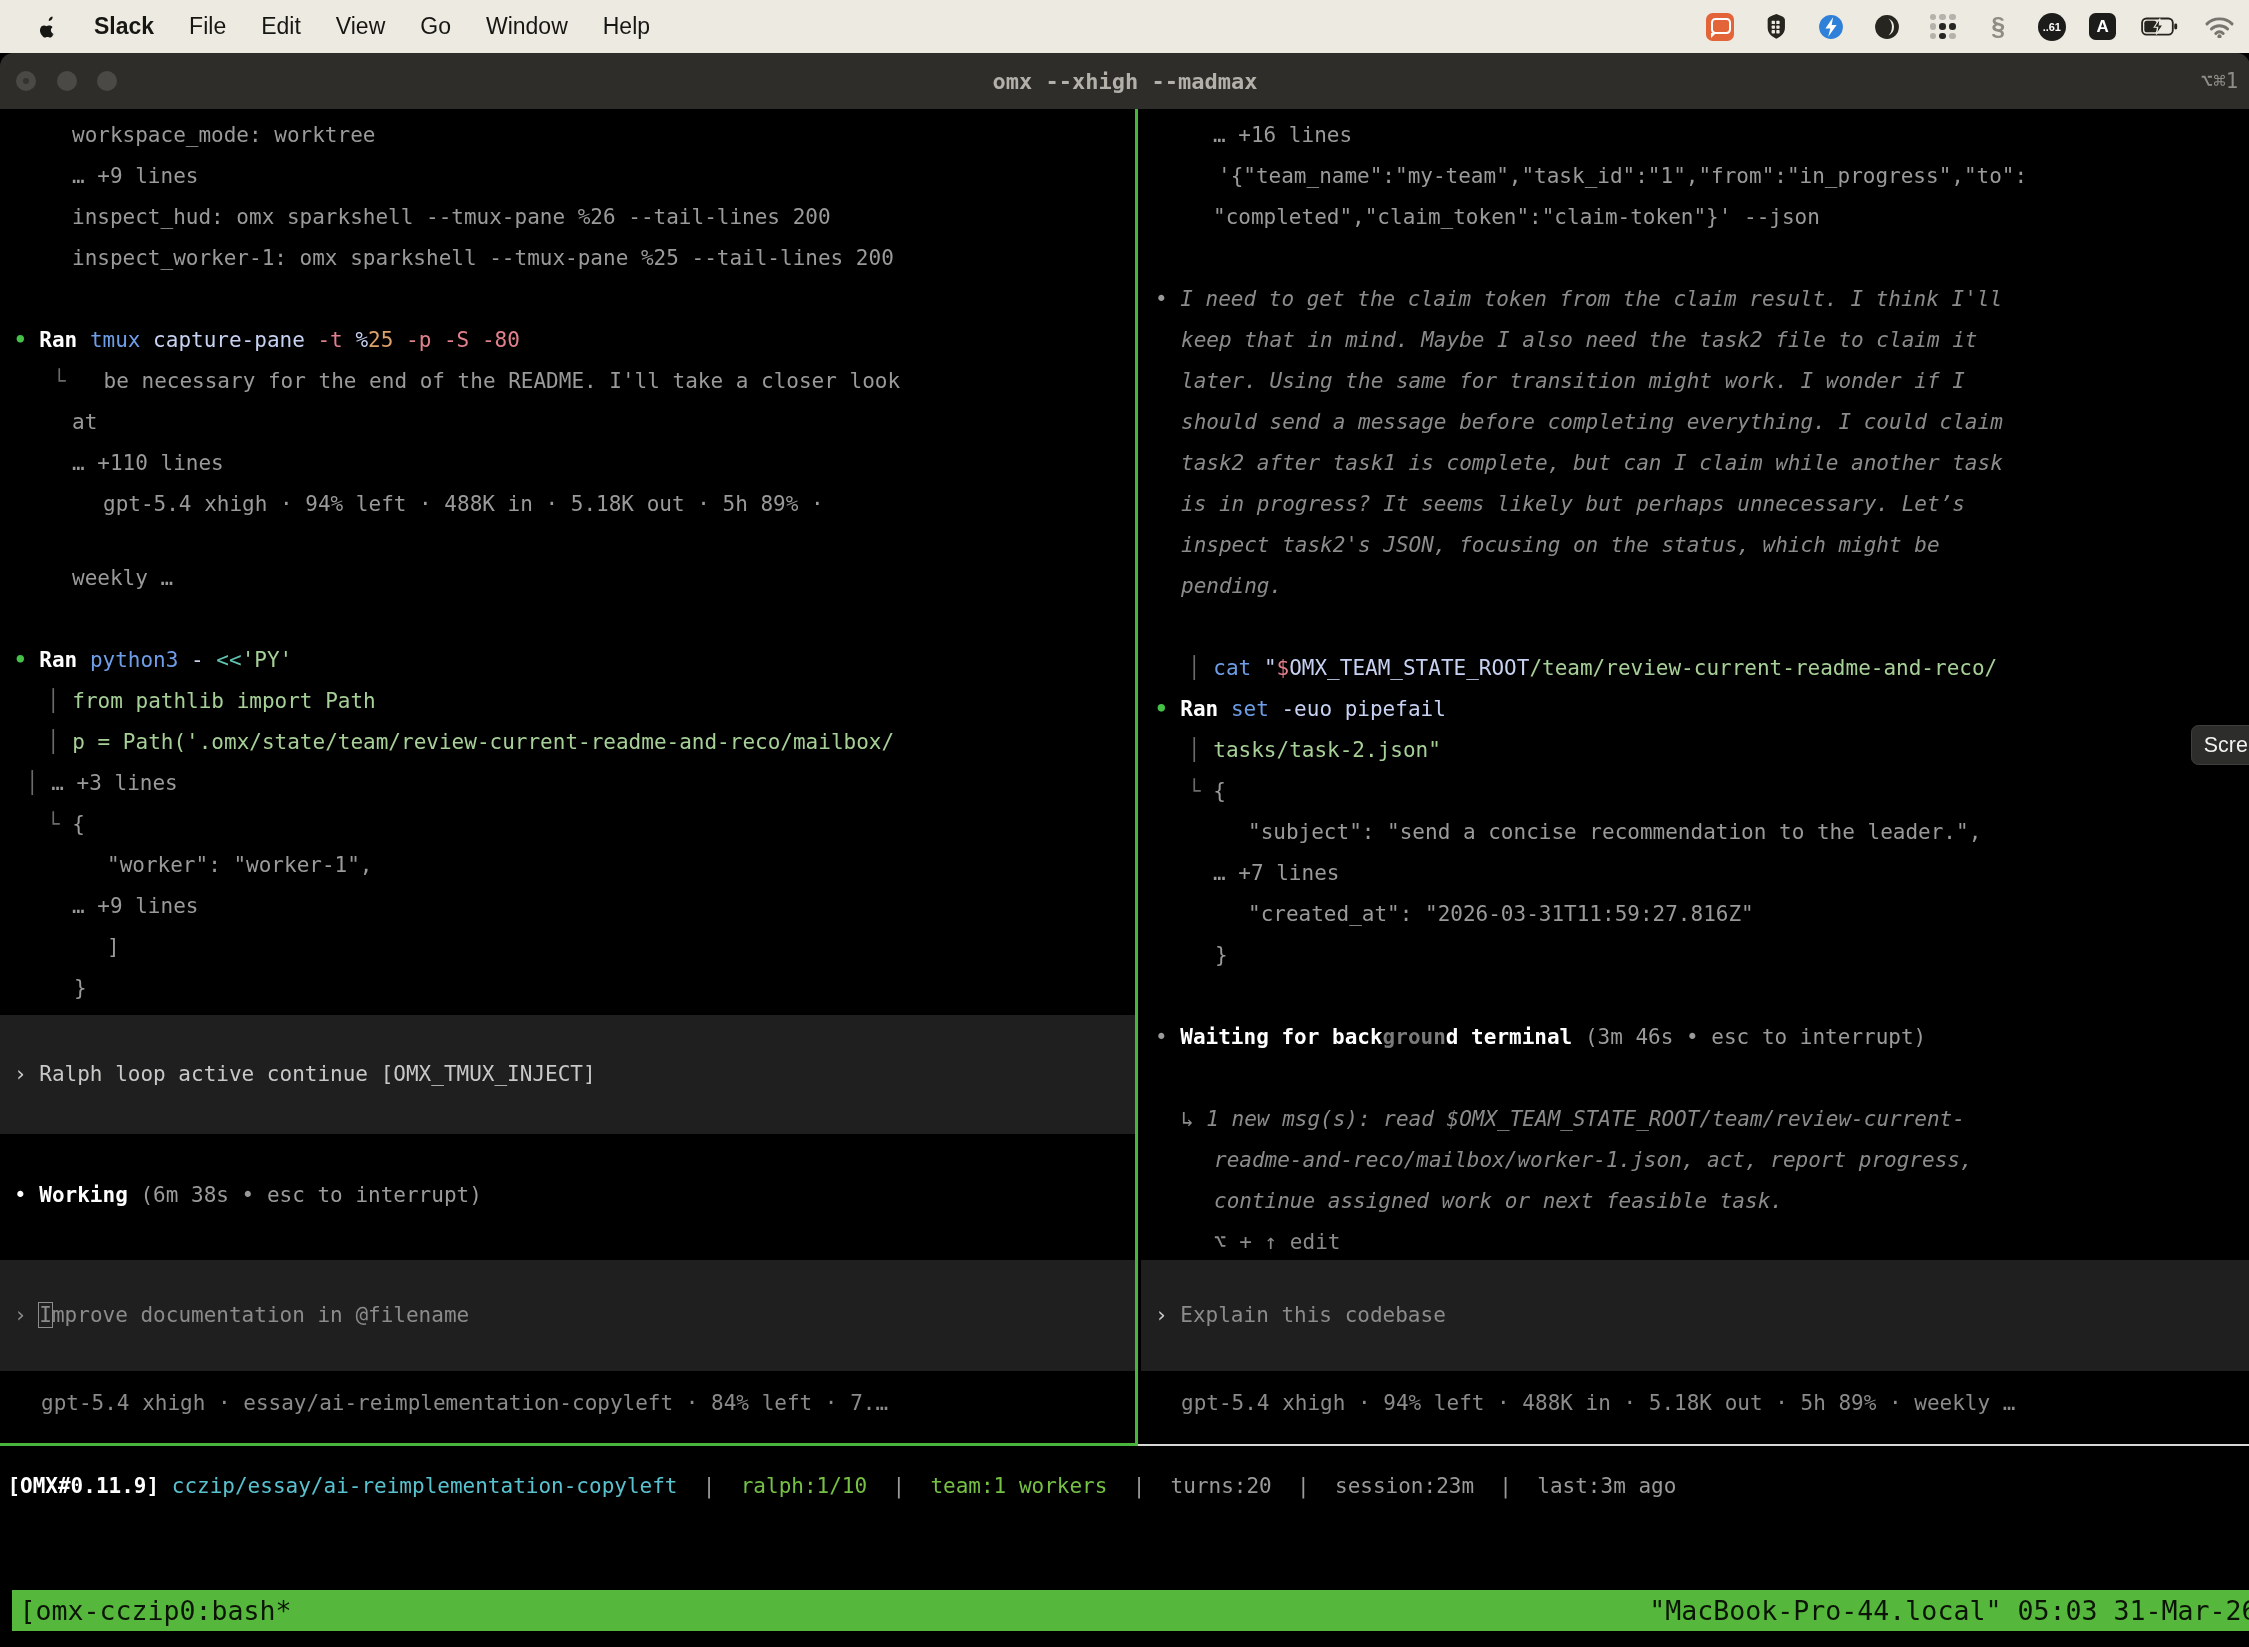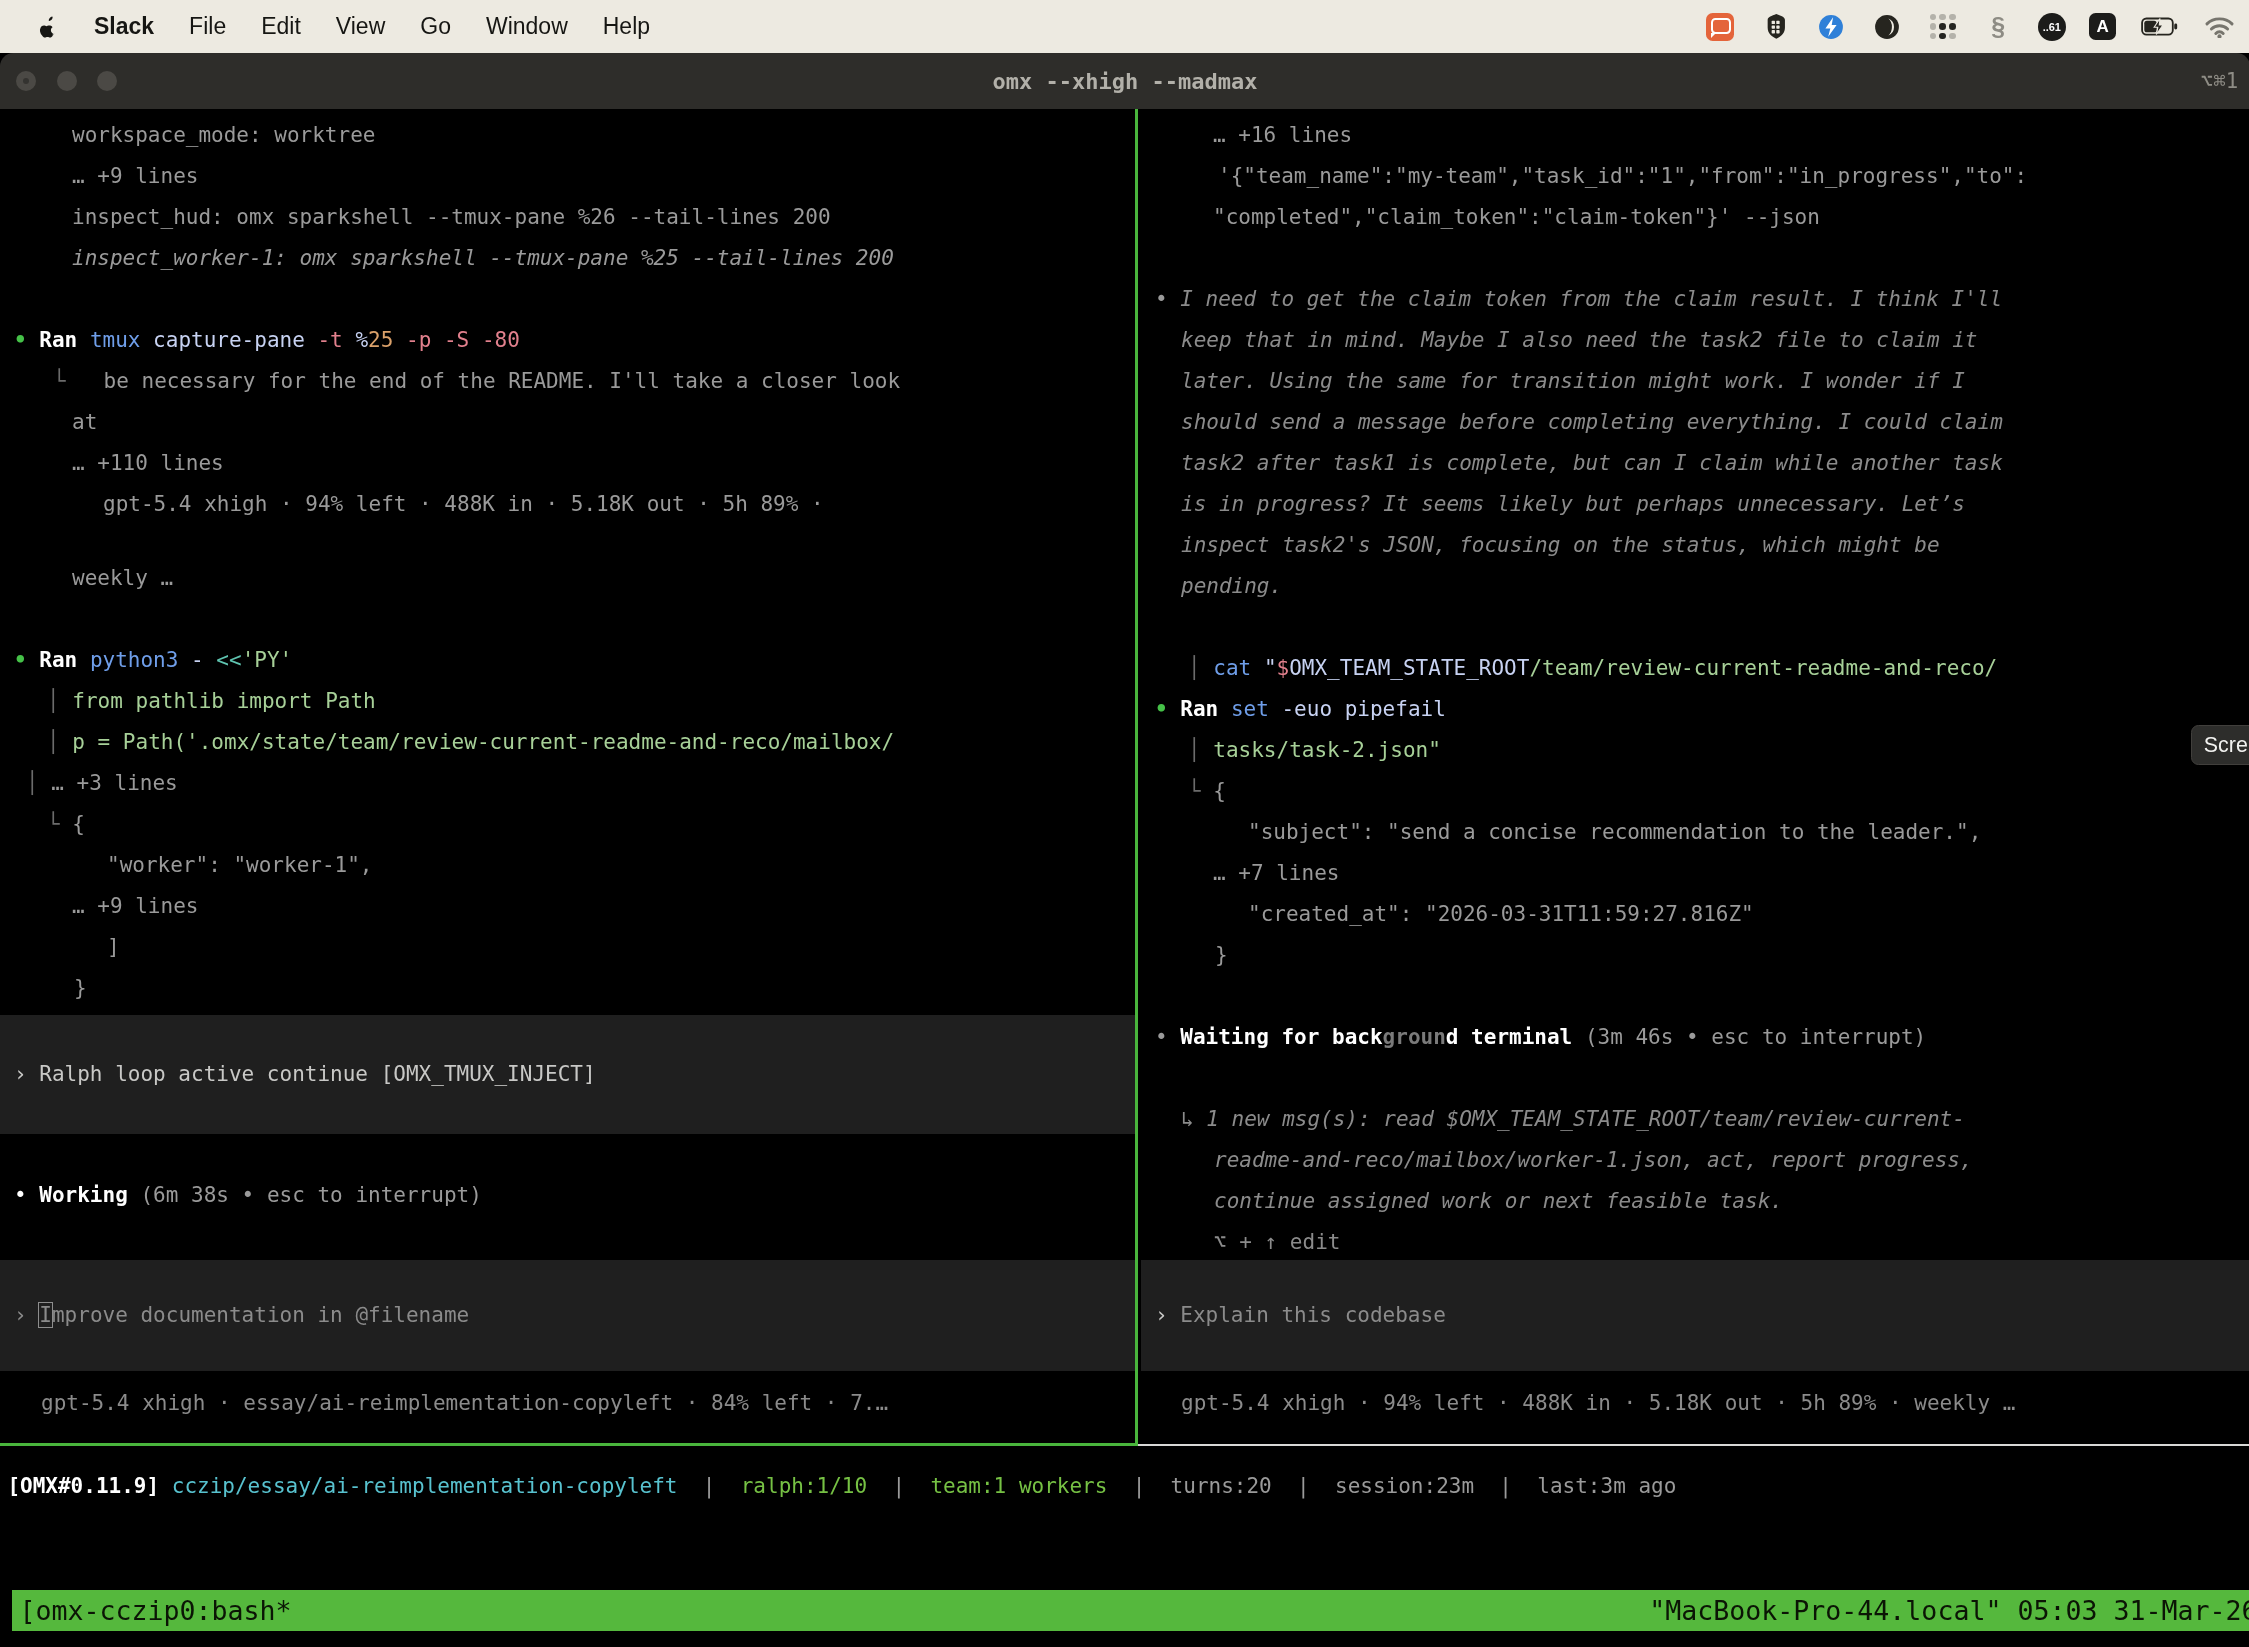--- a/index.html
+++ b/index.html
@@ -169,21 +169,21 @@
     <span class="win-title">omx --xhigh --madmax</span>
     <span class="win-short">⌥⌘1</span>
   </div>
 
   <div class="term">
 
     <div class="rows-left">
         <div class="trow" style="padding-left: 72px;"><span class="c-gray">workspace_mode: worktree</span></div>
         <div class="trow" style="padding-left: 72px;"><span class="c-gray">… +9 lines</span></div>
         <div class="trow" style="padding-left: 72px;"><span class="c-gray">inspect_hud: omx sparkshell --tmux-pane %26 --tail-lines 200</span></div>
-        <div class="trow" style="padding-left: 72px; font-style: italic;"><span class="c-gray">inspect_worker-1: omx sparkshell --tmux-pane %25 --tail-lines 200</span></div>
+        <div class="trow" style="padding-left: 72px;"><span class="c-gray">inspect_worker-1: omx sparkshell --tmux-pane %25 --tail-lines 200</span></div>
         <div class="trow"></div>
         <div class="trow" style="padding-left: 14px;"><span class="c-green fb">• </span><span class="c-white fb">Ran </span><span class="c-blue">tmux </span><span class="c-lavender">capture-pane </span><span class="c-pink">-t </span><span class="c-lavender">%</span><span class="c-orange">25 </span><span class="c-pink">-p </span><span class="c-pink">-S </span><span class="c-pink">-80</span></div>
         <div class="trow" style="padding-left: 53px;"><span class="c-line">└</span><span class="c-gray">   be necessary for the end of the README. I'll take a closer look</span></div>
         <div class="trow" style="padding-left: 72px;"><span class="c-gray">at</span></div>
         <div class="trow" style="padding-left: 72px;"><span class="c-gray">… +110 lines</span></div>
         <div class="trow" style="padding-left: 103px;"><span class="c-gray">gpt-5.4 xhigh · 94% left · 488K in · 5.18K out · 5h 89% ·</span></div>
         <div class="trow" style="padding-left: 72px; margin-top: 33px;"><span class="c-gray">weekly …</span></div>
         <div class="trow"></div>
         <div class="trow" style="padding-left: 14px;"><span class="c-green fb">• </span><span class="c-white fb">Ran </span><span class="c-blue">python3 </span><span class="c-lavender">- </span><span class="c-teal">&lt;&lt;</span><span class="c-palegreen">'PY'</span></div>
         <div class="trow" style="padding-left: 47px;"><span class="c-line">│ </span><span class="c-palegreen">from pathlib import Path</span></div>

